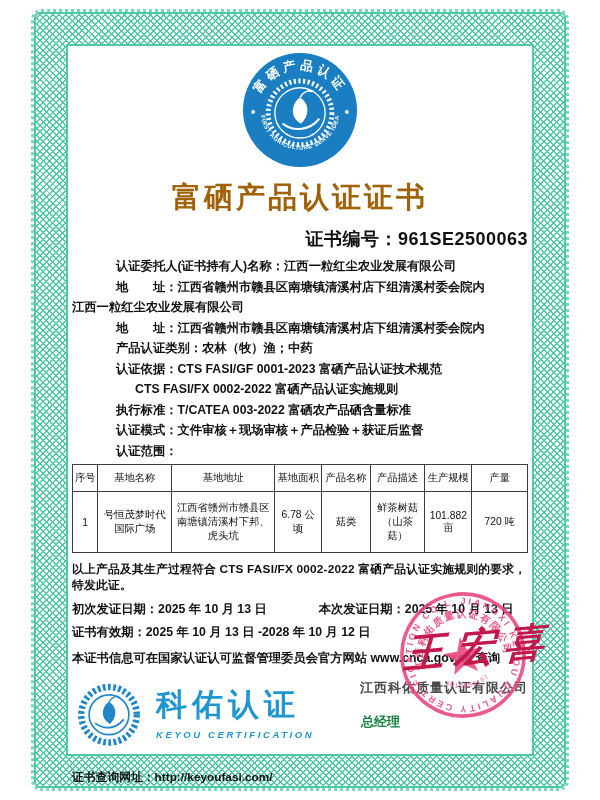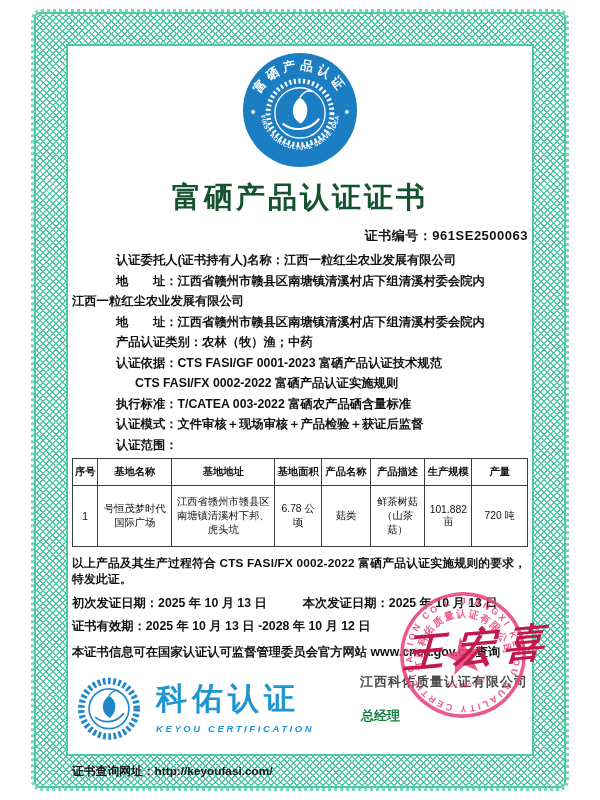--- a/index.html
+++ b/index.html
@@ -10,32 +10,32 @@
         border:30px solid transparent;pointer-events:none;}
   .frame-hatch1{border-image:repeating-linear-gradient(45deg,rgba(77,201,166,.95) 0 1.4px,rgba(255,255,255,0) 1.4px 4.6px) 30;}
   .frame-hatch2{border-image:repeating-linear-gradient(-45deg,rgba(77,201,166,.95) 0 1.4px,rgba(255,255,255,0) 1.4px 4.6px) 30;}
   .frame-outer{position:absolute;top:12px;bottom:12px;left:34px;right:34px;border:2px solid #4dc9a6;border-radius:6px;pointer-events:none;}
   .frame-dots{position:absolute;top:9px;bottom:9px;left:31px;right:31px;border:3px dotted rgba(77,201,166,.75);border-radius:10px;pointer-events:none;}
   .frame-inner{position:absolute;top:44px;bottom:44px;left:66px;right:66px;border:2px solid #4dc9a6;pointer-events:none;}
   
   .content{position:absolute;left:72px;right:72px;top:48px;bottom:46px;}
   .logo-wrap{text-align:center;margin-top:4px;}
   .logo-wrap svg{display:inline-block;width:116px;height:116px;}
-  .title{text-align:center;font-size:29px;font-weight:800;letter-spacing:3px;margin-top:6px;color:#14532d;}
-  .cert-no{text-align:right;font-size:13px;font-weight:700;margin-top:9px;letter-spacing:.5px;}
+  .title{text-align:center;font-size:29px;font-weight:800;letter-spacing:3px;margin-top:6px;color:#a16207;}
+  .cert-no{text-align:right;font-size:18px;font-weight:700;margin-top:9px;letter-spacing:.5px;}
   .fields{margin-top:5px;font-size:12.3px;font-weight:700;line-height:20.5px;}
   .field{display:flex;}
   .flabel{white-space:pre;margin-left:44px;}
   .basis-block .line2{margin-left:63px;}
   table.scope{width:100%;border-collapse:collapse;margin-top:3px;font-size:10.3px;text-align:center;table-layout:fixed;}
   table.scope th,table.scope td{border:1px solid #3c3c3c;padding:2px 1px;word-break:break-all;}
-  table.scope th{font-weight:700;height:22px;border-radius:8px;}
+  table.scope th{font-weight:400;height:22px;border-radius:8px;}
   table.scope td{font-weight:400;height:56px;}
   .statement{font-size:11.8px;font-weight:700;margin-top:9px;letter-spacing:.2px;}
-  .dates{display:flex;gap:36px;font-size:12.3px;font-weight:700;margin-top:7px;}
+  .dates{display:flex;gap:52px;font-size:12.3px;font-weight:700;margin-top:7px;}
   .validity{font-size:12.3px;font-weight:700;margin-top:6px;}
   .note{text-align:left;font-size:12.3px;font-weight:700;margin-top:9px;}
   .footer{position:relative;margin-top:8px;height:84px;}
   .keyou{display:flex;align-items:center;gap:10px;}
   .keyou svg{width:74px;height:74px;}
   .keyou-cn{font-size:31px;font-weight:800;color:#1f96d0;letter-spacing:5px;}
   .keyou-en{font-size:9.5px;color:#1f96d0;letter-spacing:2.6px;font-weight:700;font-style:italic;margin-top:3px;}
   .company{position:absolute;right:0;top:4px;font-size:13px;color:#4a4a4a;font-weight:700;letter-spacing:1px;}
   .gm{position:absolute;right:128px;top:38px;font-size:13px;color:#15803d;font-weight:700;}
   .addr1{text-align:center;font-size:11.8px;font-weight:700;margin-top:2px;}

